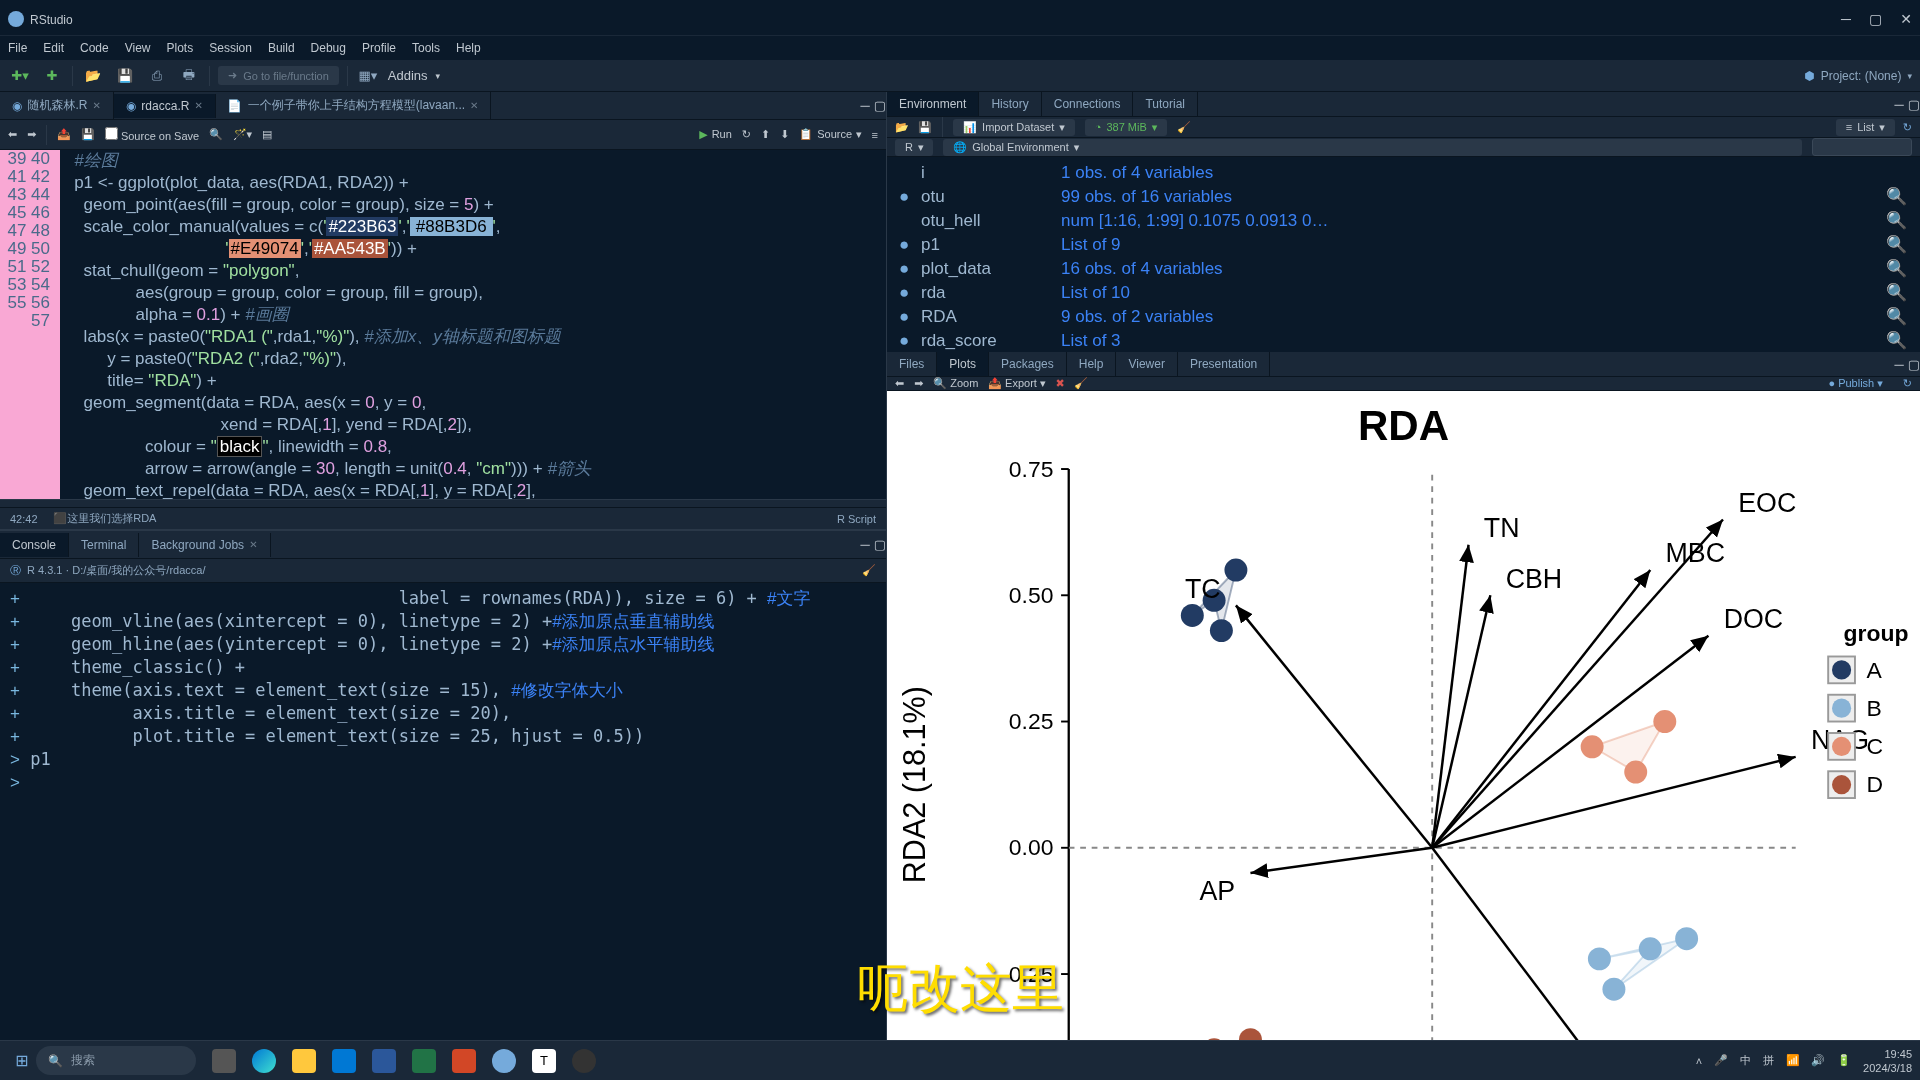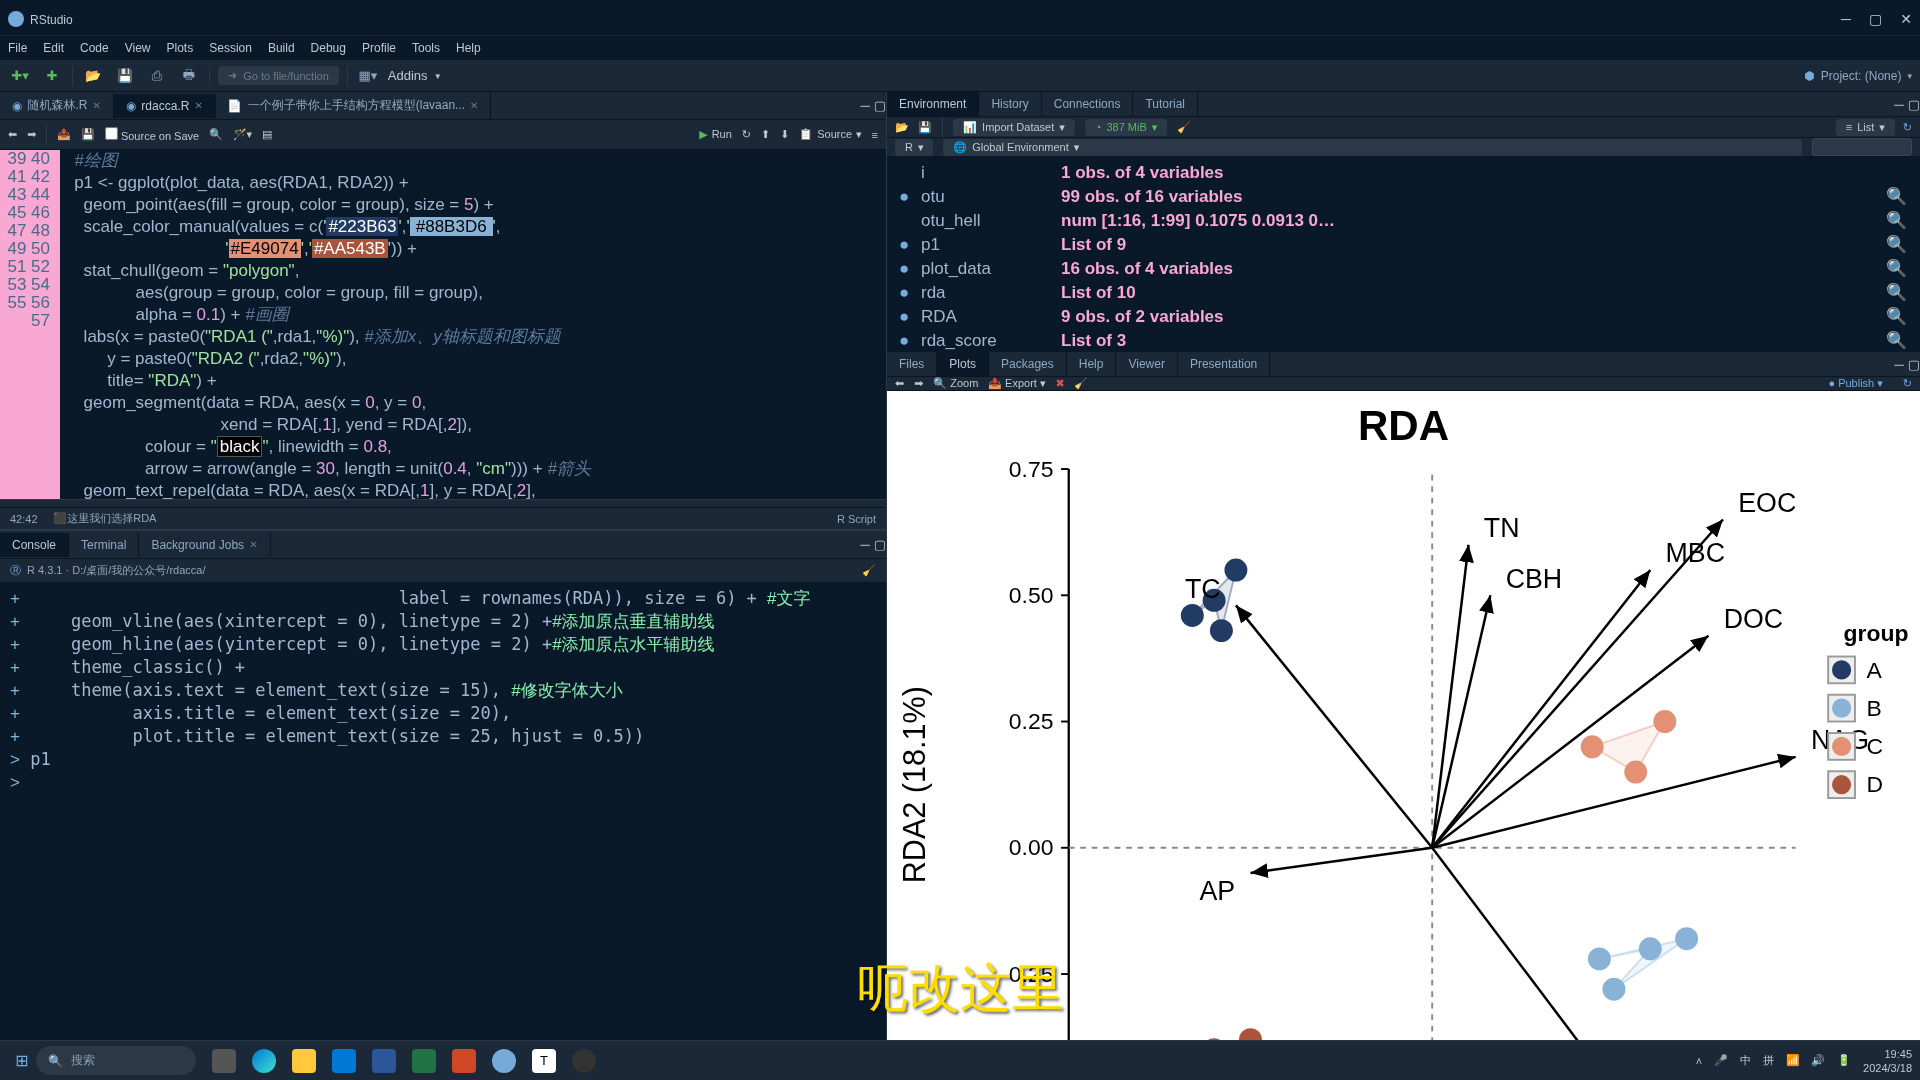--- a/index.html
+++ b/index.html
@@ -35,27 +35,27 @@
 .code .hex2 { background: #88B3D6; color: #000; padding: 0 6px; }
 .code .hex3 { background: #E49074; color: #000; padding: 0 2px; }
 .code .hex4 { background: #AA543B; color: #fff; padding: 0 2px; }
 .code .blk { background: #000; color: #fff; padding: 0 2px; border: 1px solid #555; }
 .status-bar { background: #1a2838; height: 22px; display: flex; align-items: center; padding: 0 10px; font-size: 11px; color: #8fa8c0; border-top: 1px solid #0a1520; }
 .status-right { margin-left: auto; }
 .console-pane { flex: 1; display: flex; flex-direction: column; border-top: 2px solid #2a3848; min-height: 0; }
 .console-path { background: #1a2838; padding: 4px 10px; font-size: 11px; color: #8fa8c0; display: flex; align-items: center; gap: 6px; border-bottom: 1px solid #0a1520; }
 .console-body { flex: 1; background: #0a1929; font-family: 'Consolas', monospace; font-size: 17px; line-height: 22px; padding: 4px 10px; color: #9fb8d0; white-space: pre; overflow: hidden; }
 .console-body .pr { color: #7ab8e0; }
-.console-body .cn-cm { color: #86efac; }
+.console-body .cn-cm { color: #3b82f6; }
 .env-pane { display: flex; flex-direction: column; border-bottom: 2px solid #2a3848; }
 .env-body { background: #0a1929; font-family: 'Consolas', monospace; font-size: 17px; line-height: 24px; padding: 4px 0; }
 .env-row { display: flex; padding: 0 12px; align-items: center; }
 .env-icon { width: 16px; color: #75aadb; margin-right: 6px; }
 .env-name { width: 140px; color: #9fb8d0; }
-.env-val { flex: 1; color: #f9a8d4; font-weight: bold; }
+.env-val { flex: 1; color: #3b82f6; }
 .env-mag { color: #6a7a8a; }
 .plot-pane { flex: 1; display: flex; flex-direction: column; min-height: 0; }
 .plot-body { flex: 1; background: #fff; position: relative; }
 .plot-svg { width: 100%; height: 100%; }
 .search-box { background: #2a3848; border: 1px solid #3a4858; padding: 2px 8px; border-radius: 3px; color: #6a7a8a; width: 100px; font-size: 11px; }
 .taskbar { position: absolute; bottom: 0; left: 0; right: 0; height: 40px; background: #1a2838; display: flex; align-items: center; padding: 0 8px; border-top: 1px solid #2a3848; }
 .taskbar-start { width: 28px; height: 28px; display: flex; align-items: center; justify-content: center; color: #75aadb; font-size: 16px; }
 .taskbar-search { background: #2a3848; padding: 6px 12px; border-radius: 16px; width: 160px; font-size: 12px; color: #8a9aaa; display: flex; align-items: center; gap: 8px; }
 .taskbar-icons { display: flex; gap: 16px; margin-left: 16px; }
 .tb-ico { width: 24px; height: 24px; border-radius: 4px; }

